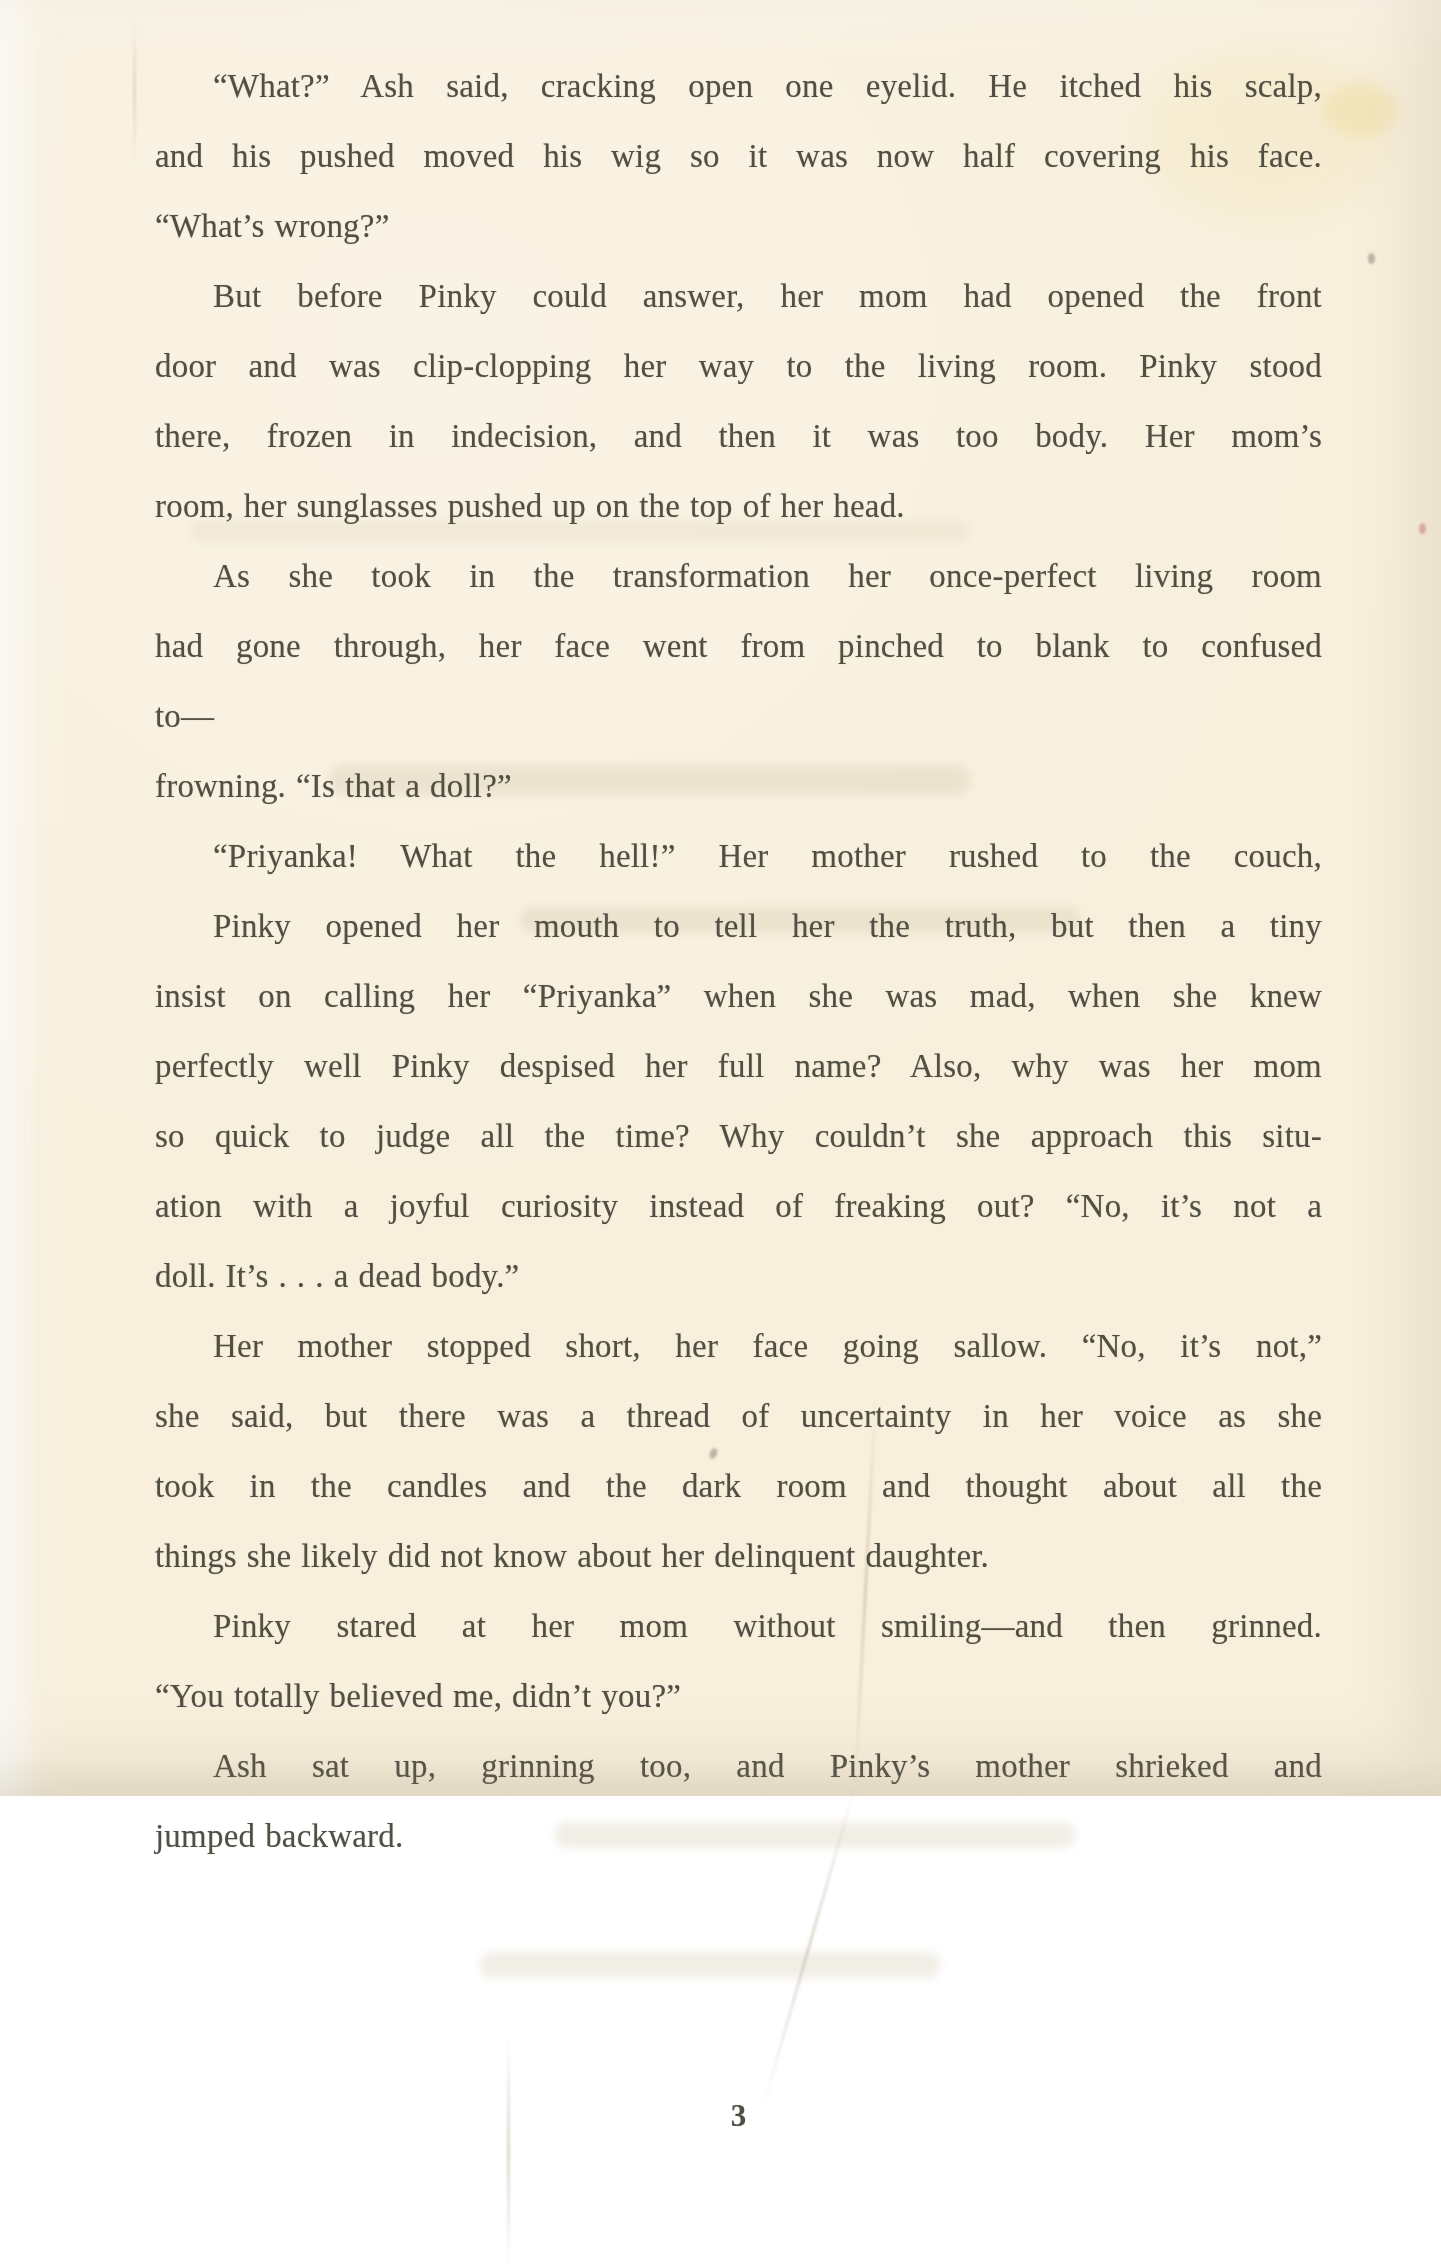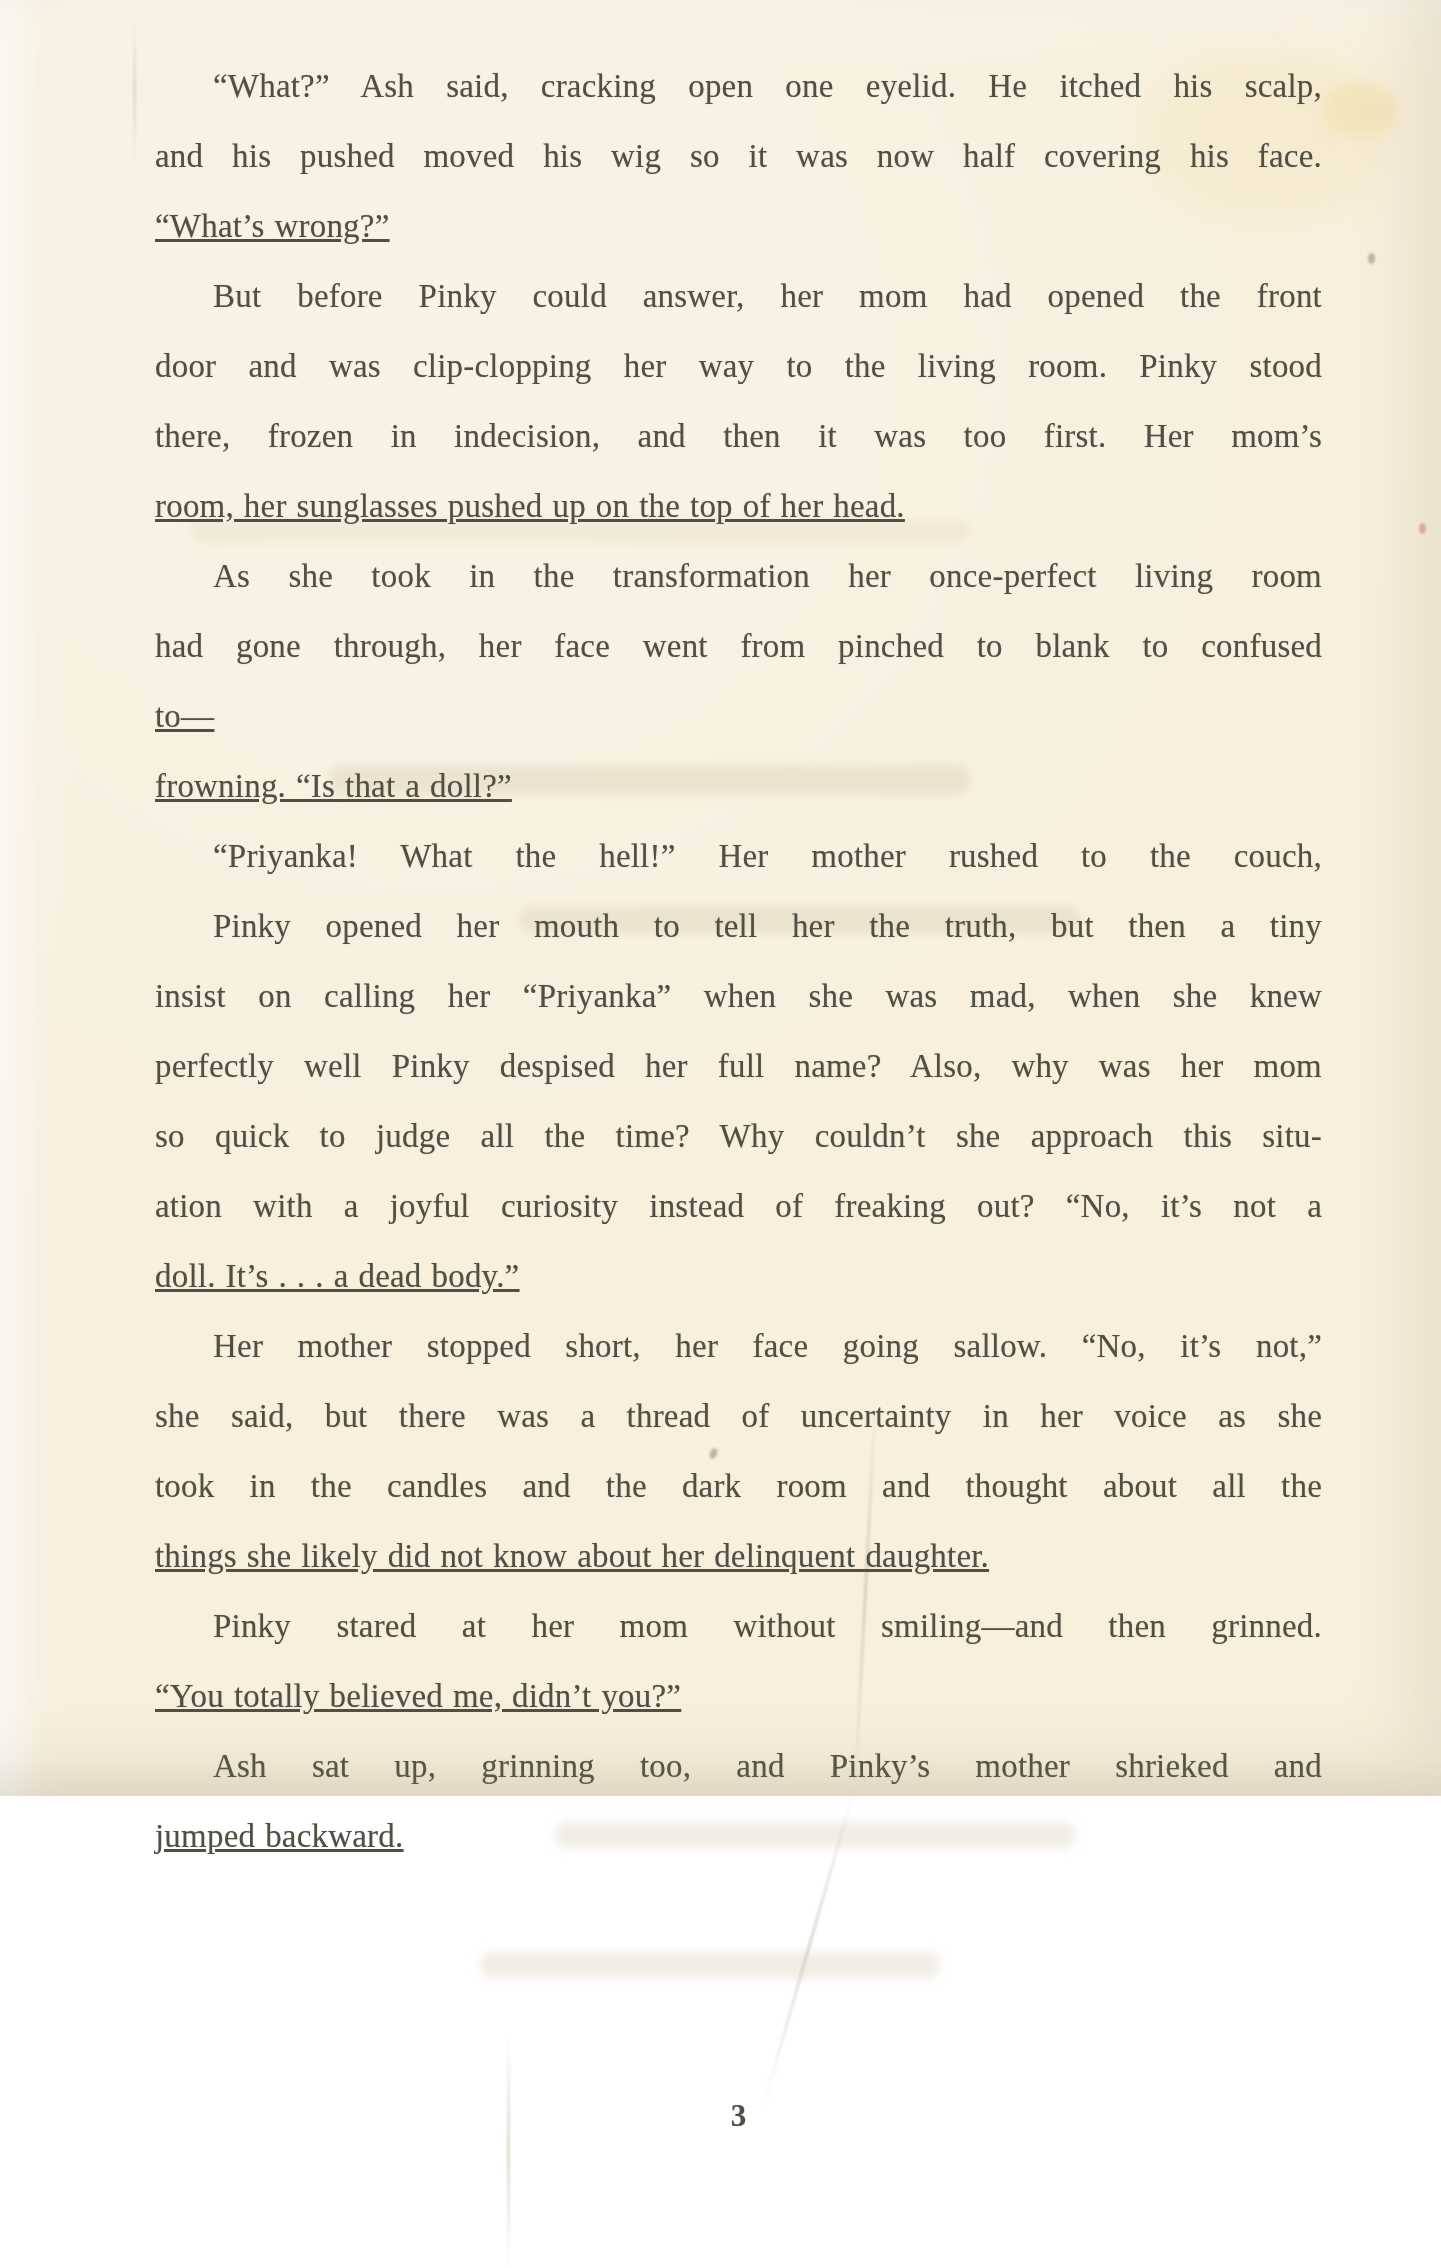--- a/index.html
+++ b/index.html
@@ -48,21 +48,21 @@
     font-size: 33px;
     letter-spacing: 0.2px;
     word-spacing: 1.5px;
     color: var(--color-ink);
     text-shadow: 0 0 1px rgba(81, 79, 68, 0.38);
     text-align: justify;
     text-align-last: justify;
     white-space: normal;
   }
   .line.indent { text-indent: 58px; }
-  .line.last { text-align-last: left; text-decoration: underline; }
+  .line.last { text-align-last: left; }
   .folio {
     position: absolute;
     left: 155px; top: 2098px; width: 1167px;
     text-align: center;
     font-size: 31px;
     font-weight: 700;
     color: var(--color-ink);
     text-shadow: 0 0 1px rgba(81, 79, 68, 0.35);
   }
   
@@ -119,21 +119,21 @@
   <div class="speck speck-1"></div>
   <div class="speck speck-2"></div>
   <div class="speck speck-3"></div>
 
   <div class="textblock">
     <p class="line indent">“What?” Ash said, cracking open one eyelid. He itched his scalp,</p>
     <p class="line">and his pushed moved his wig so it was now half covering his face.</p>
     <p class="line last">“What’s wrong?”</p>
     <p class="line indent">But before Pinky could answer, her mom had opened the front</p>
     <p class="line">door and was clip-clopping her way to the living room. Pinky stood</p>
-    <p class="line">there, frozen in indecision, and then it was too first. Her mom’s</p>
+    <p class="line">there, frozen in indecision, and then it was too body. Her mom’s</p>
     <p class="line last">room, her sunglasses pushed up on the top of her head.</p>
     <p class="line indent">As she took in the transformation her once-perfect living room</p>
     <p class="line">had gone through, her face went from pinched to blank to confused</p>
     <p class="line last">to—</p>
     <p class="line last">frowning. “Is that a doll?”</p>
     <p class="line indent">“Priyanka! What the hell!” Her mother rushed to the couch,</p>
     <p class="line indent">Pinky opened her mouth to tell her the truth, but then a tiny</p>
     <p class="line">insist on calling her “Priyanka” when she was mad, when she knew</p>
     <p class="line">perfectly well Pinky despised her full name? Also, why was her mom</p>
     <p class="line">so quick to judge all the time? Why couldn’t she approach this situ-</p>

